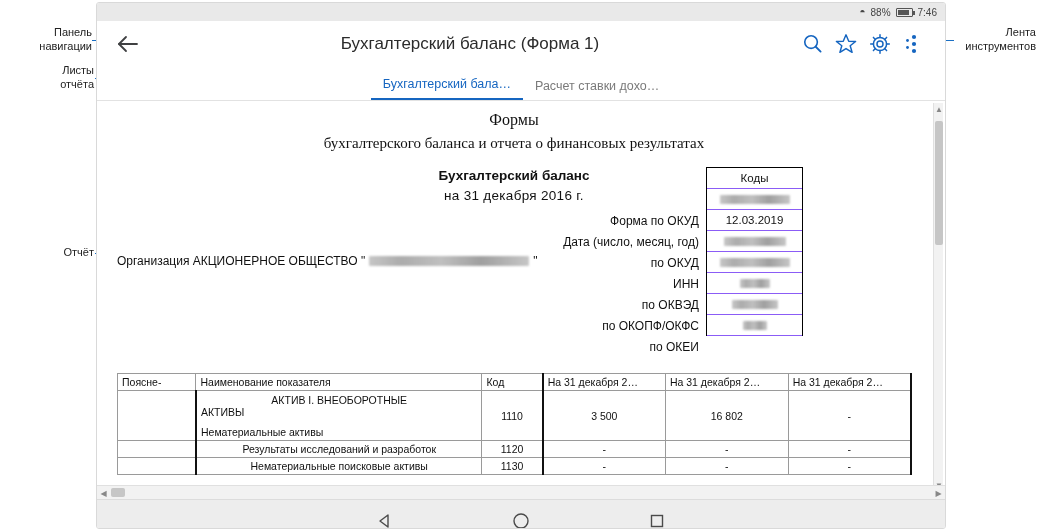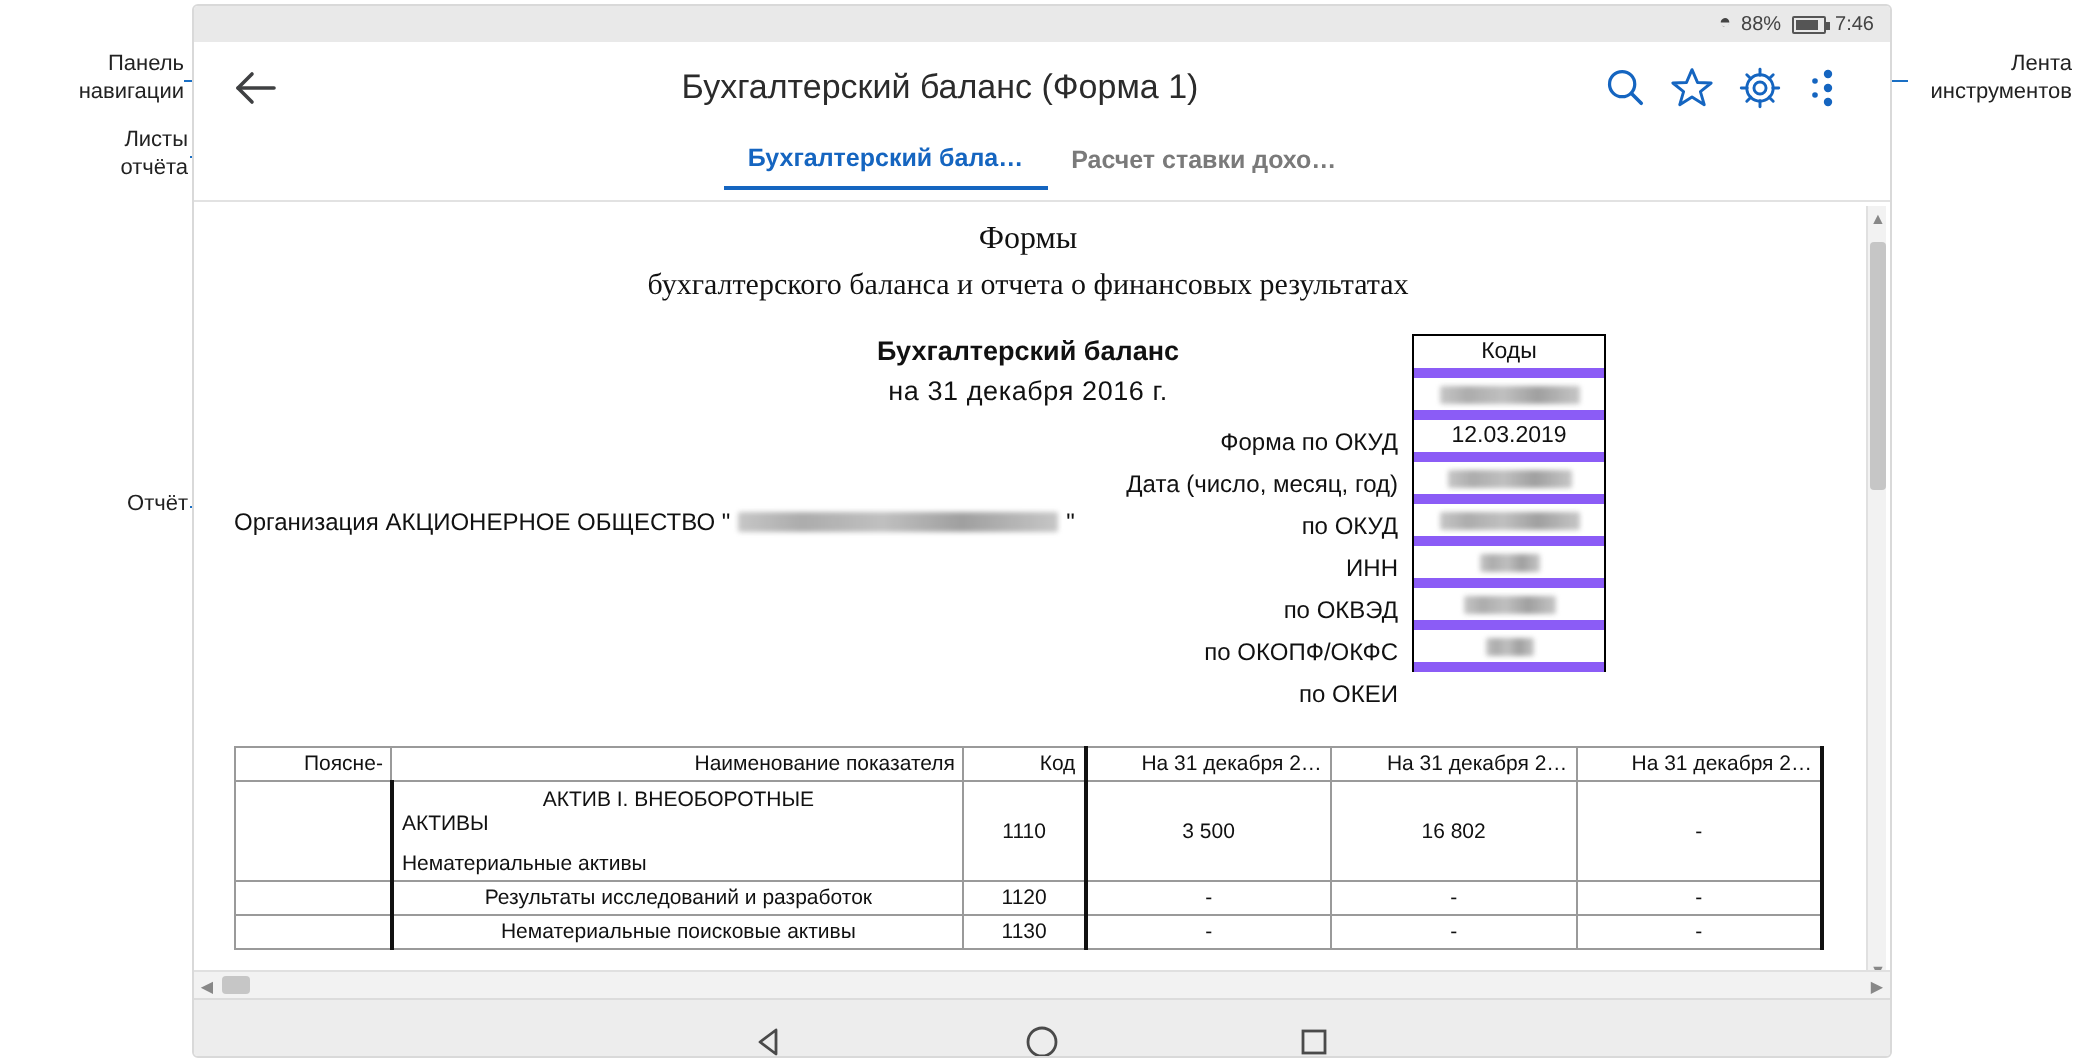--- a/index.html
+++ b/index.html
@@ -103,26 +103,25 @@
     display: flex; align-items: center; justify-content: center;
     color: #5f6368;
   }
   .icon-btn svg { display: block; }
   .back-arrow { color: #3f4042; }
 
   
   .tabs {
     height: 34px;
     display: flex;
-    align-items: center;
+    align-items: flex-end;
     justify-content: center;
     gap: 0px;
     border-bottom: 1px solid #e2e2e2;
     background: #fff;
-    font-weight: bold;
   }
   .tab {
     font-size: 12.5px;
     color: #7a7a7a;
     padding: 0 12px 7px 12px;
     white-space: nowrap;
   }
   .tab.active {
     color: #1565c0;
     border-bottom: 2px solid #1565c0;
@@ -172,21 +171,21 @@
   
   .codes {
     position: absolute;
     right: 128px; top: 66px;
     width: 97px;
     border: 1px solid #000;
     border-bottom: none;
   }
   .codes .crow {
     height: 21px;
-    border-bottom: 5px solid #8b5cf6;
+    border-bottom: 1px solid #8b5cf6;
     display: flex;
     align-items: center;
     justify-content: center;
     font-size: 11.5px;
   }
   .codes .chdr { font-size: 11.5px; }
   .blur {
     display: inline-block;
     height: 9px;
     background: linear-gradient(90deg,#bdbdbd,#9e9e9e 20%,#b5b5b5 45%,#8f8f8f 70%,#bdbdbd);
@@ -236,21 +235,21 @@
     font-size: 10.5px;
   }
   .rtable td, .rtable th {
     border: 1px solid #9a9a9a;
     padding: 2px 4px;
     vertical-align: middle;
     color: #111;
     font-weight: normal;
   }
   .rtable thead td {
-    text-align: right;
+    text-align: left;
     height: 17px;
   }
   .col-note { width: 62px; }
   .col-name { width: 226px; }
   .col-code { width: 48px; text-align: center; }
   .col-val  { width: 97px; text-align: center; }
   .cell-strong { font-weight: bold; }
   .tbl-sep-l { border-left: 2px solid #111 !important; }
   .tbl-sep-r { border-right: 2px solid #111 !important; }
   .row-tall td { height: 50px; }

